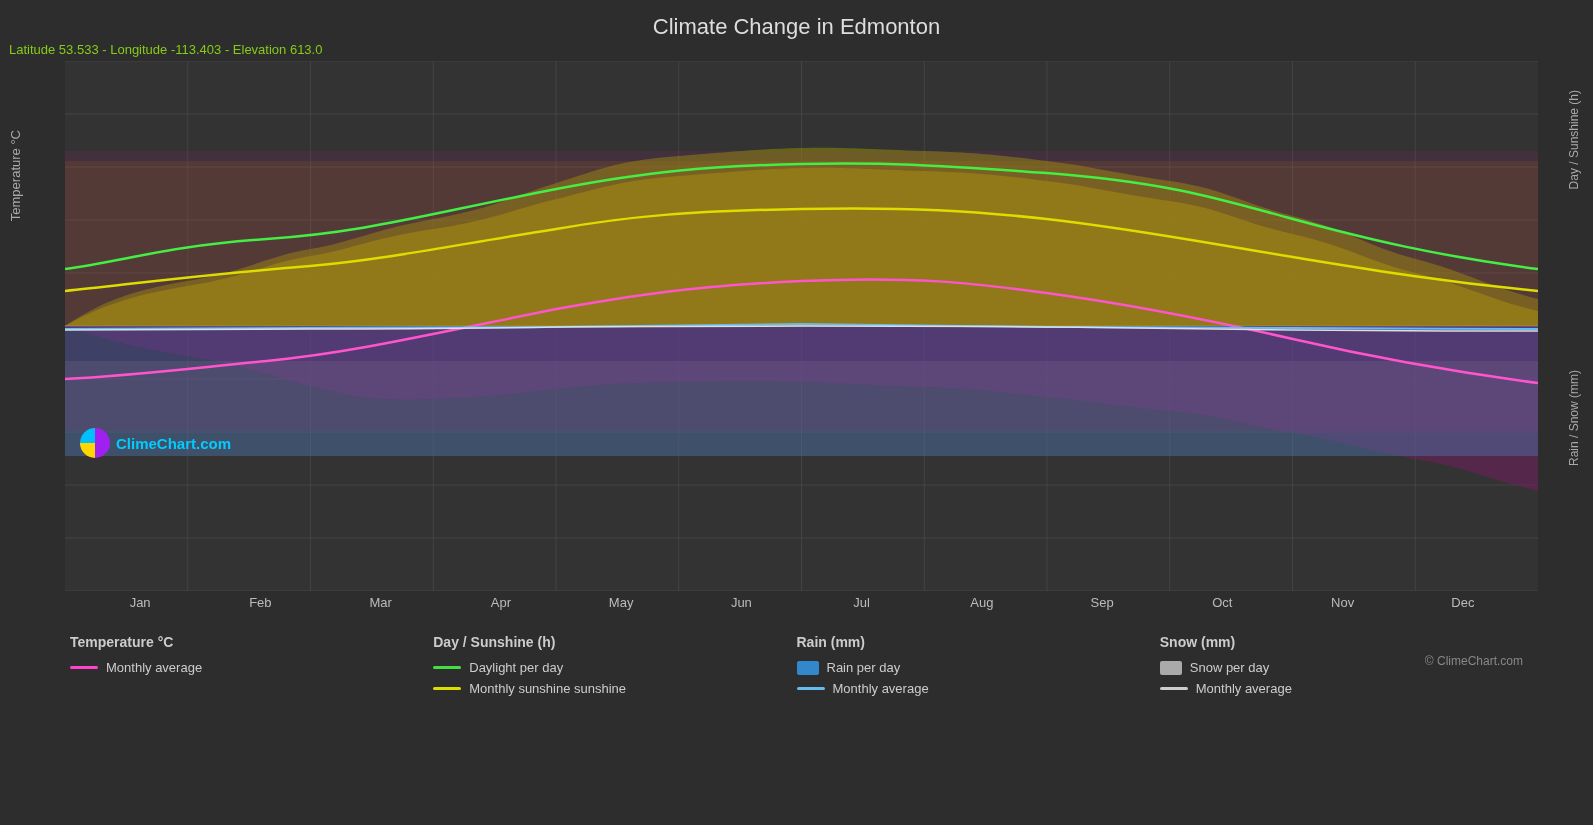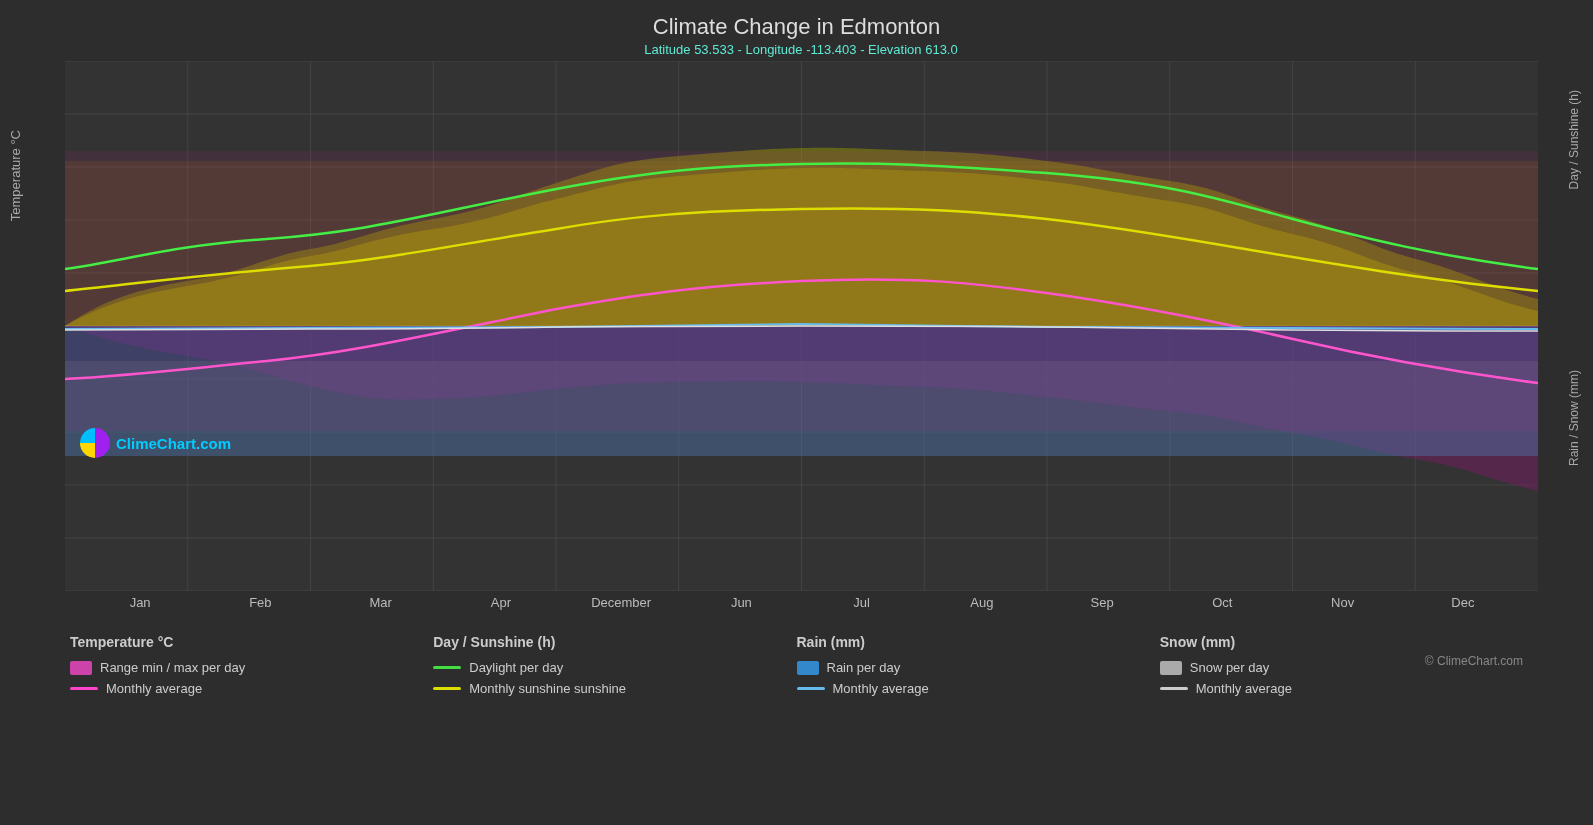--- a/index.html
+++ b/index.html
@@ -18,22 +18,21 @@
       background: #2d2d2d;
     }
     .chart-title {
       text-align: center;
       color: #ddd;
       font-size: 22px;
       padding-top: 14px;
       font-weight: normal;
     }
     .chart-subtitle {
-      text-align: center;
-      color: #5eead4;
+      color: #84cc16;
       font-size: 13px;
       margin-top: 2px;
       padding-left: 9px;
     }
     .year-label {
       position: absolute;
       top: 62px;
       left: 72px;
       color: #ccc;
       font-size: 16px;
@@ -295,44 +294,40 @@
     </svg>
 
     
   </div>
 
   <div class="month-labels" style="margin-top:4px;align-items:flex-end;">
     <div class="month-label">Jan</div>
     <div class="month-label">Feb</div>
     <div class="month-label">Mar</div>
     <div class="month-label">Apr</div>
-    <div class="month-label">December</div>
+    <div class="month-label">May</div>
     <div class="month-label">Jun</div>
     <div class="month-label">Jul</div>
     <div class="month-label">Aug</div>
     <div class="month-label">Sep</div>
     <div class="month-label">Oct</div>
     <div class="month-label">Nov</div>
     <div class="month-label">Dec</div>
   </div>
 
   <div class="logo-bottom-left" style="position:absolute;bottom:220px;left:80px;">
     <div class="logo-circle-small"></div>
     <span class="logo-text-small">ClimeChart.com</span>
   </div>
 
   <div class="legend-area" style="margin-top:10px;">
 
     <div class="legend-col">
       <div class="legend-title">Temperature °C</div>
       <div class="legend-item">
-        <span class="legend-swatch" style="background:#cc44aa;"></span>
-        <span>Range min / max per day</span>
-      </div>
-      <div class="legend-item">
         <span class="legend-line" style="background:#ff44cc;"></span>
         <span>Monthly average</span>
       </div>
     </div>
 
     <div class="legend-col">
       <div class="legend-title">Day / Sunshine (h)</div>
       <div class="legend-item">
         <span class="legend-line" style="background:#44dd44;"></span>
         <span>Daylight per day</span>

